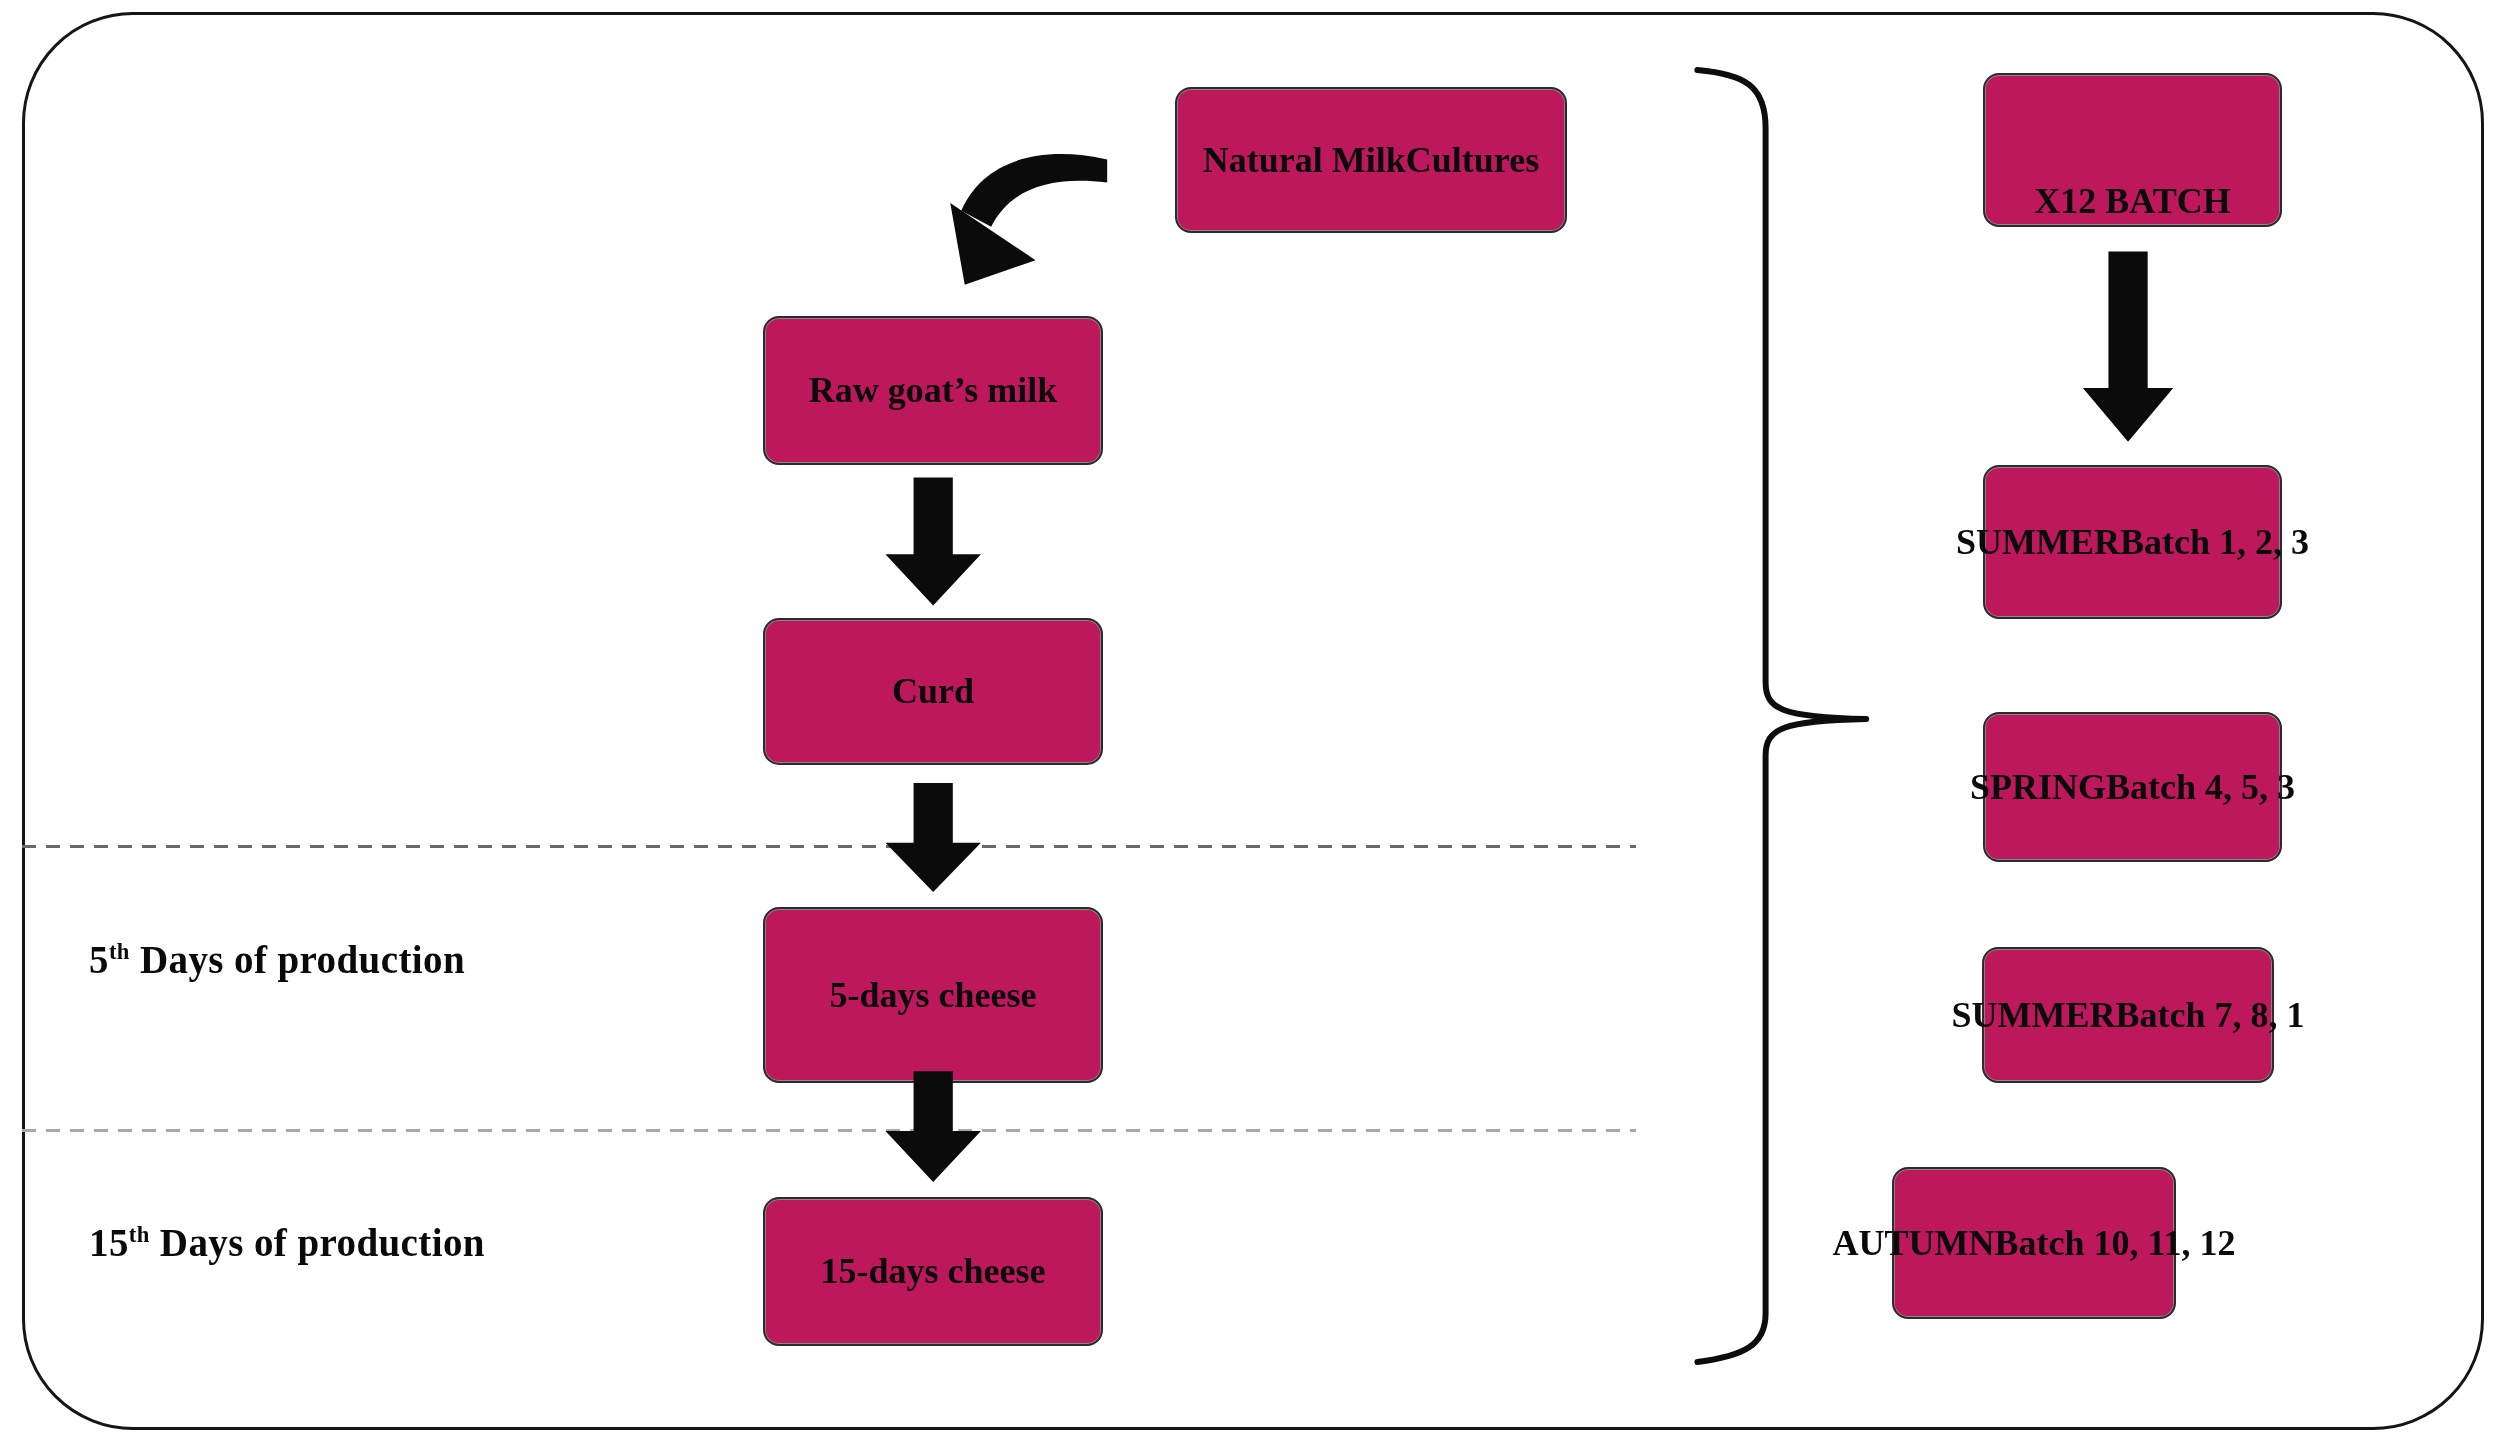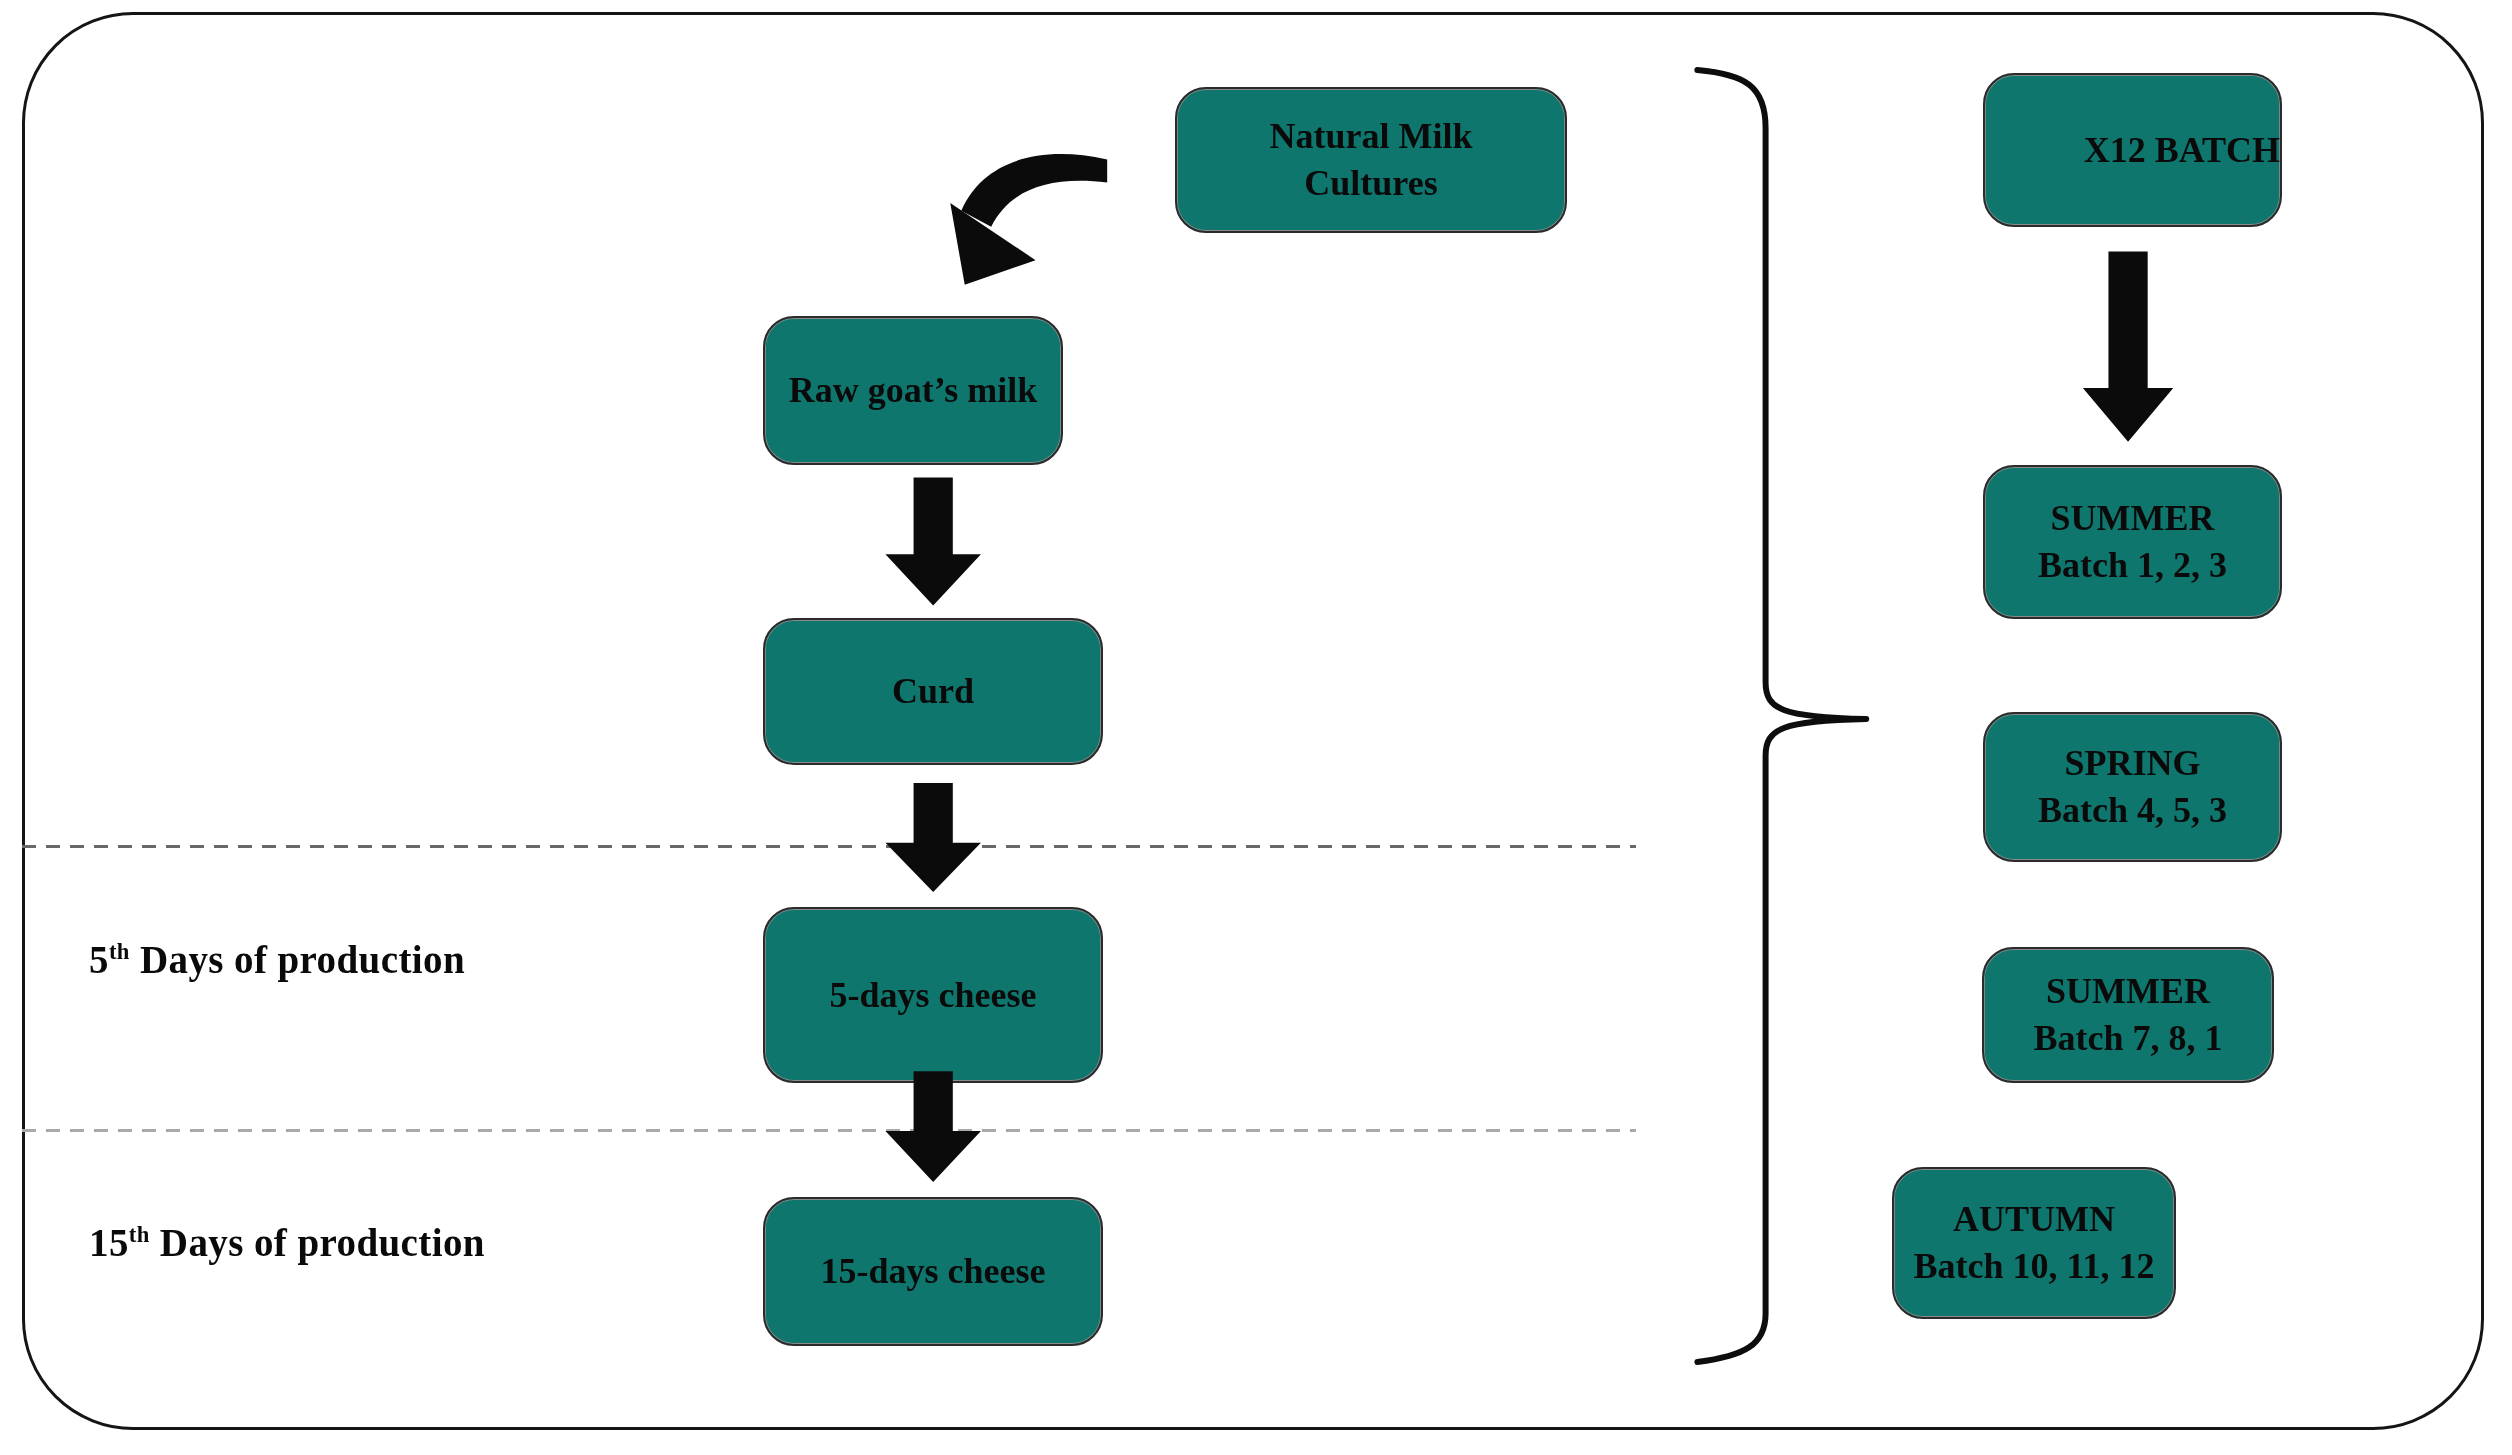--- a/index.html
+++ b/index.html
@@ -54,39 +54,39 @@
     vertical-align: super;
     line-height: 0;
   }
   .t1 { top: 510px; }
   .t2 { top: 937px; }
   .t3 { top: 1220px; }
 
   .node {
     position: absolute;
     box-sizing: border-box;
-    background: #0f766e;
+    background: #be185d;
     border: 2.6px solid #2b2b2b;
-    border-radius: 31px;
+    border-radius: 16px;
     display: flex;
-    flex-direction: column;
+    flex-direction: row;
     align-items: center;
     justify-content: center;
     text-align: center;
     font-weight: bold;
     font-size: 36px;
     color: #0a0a0a;
     line-height: 1.3;
     box-shadow: 0 0 0 0.9px #8a8a8a inset;
   }
   .node .line { white-space: nowrap; }
 
   
   .n-natural   { left: 1175px; top: 87px;  width: 392px; height: 146px; }
-  .n-raw       { left: 763px;  top: 316px;  width: 300px; height: 149px; }
+  .n-raw       { left: 763px;  top: 316px;  width: 340px; height: 149px; }
   .n-curd      { left: 763px;  top: 618px;  width: 340px; height: 147px; }
   .n-cheese5   { left: 763px;  top: 907px; width: 340px; height: 176px; }
   .n-cheese15  { left: 763px;  top: 1197px; width: 340px; height: 149px; }
 
   
   .n-x12       { left: 1983px; top: 73px;   width: 299px; height: 154px; align-items: flex-end; }
   .n-winter    { left: 1983px; top: 465px;  width: 299px; height: 154px; }
   .n-spring    { left: 1983px; top: 712px;  width: 299px; height: 150px; }
   .n-summer    { left: 1982px; top: 947px; width: 292px; height: 136px; }
   .n-autumn    { left: 1892px; top: 1167px; width: 284px; height: 152px; }

